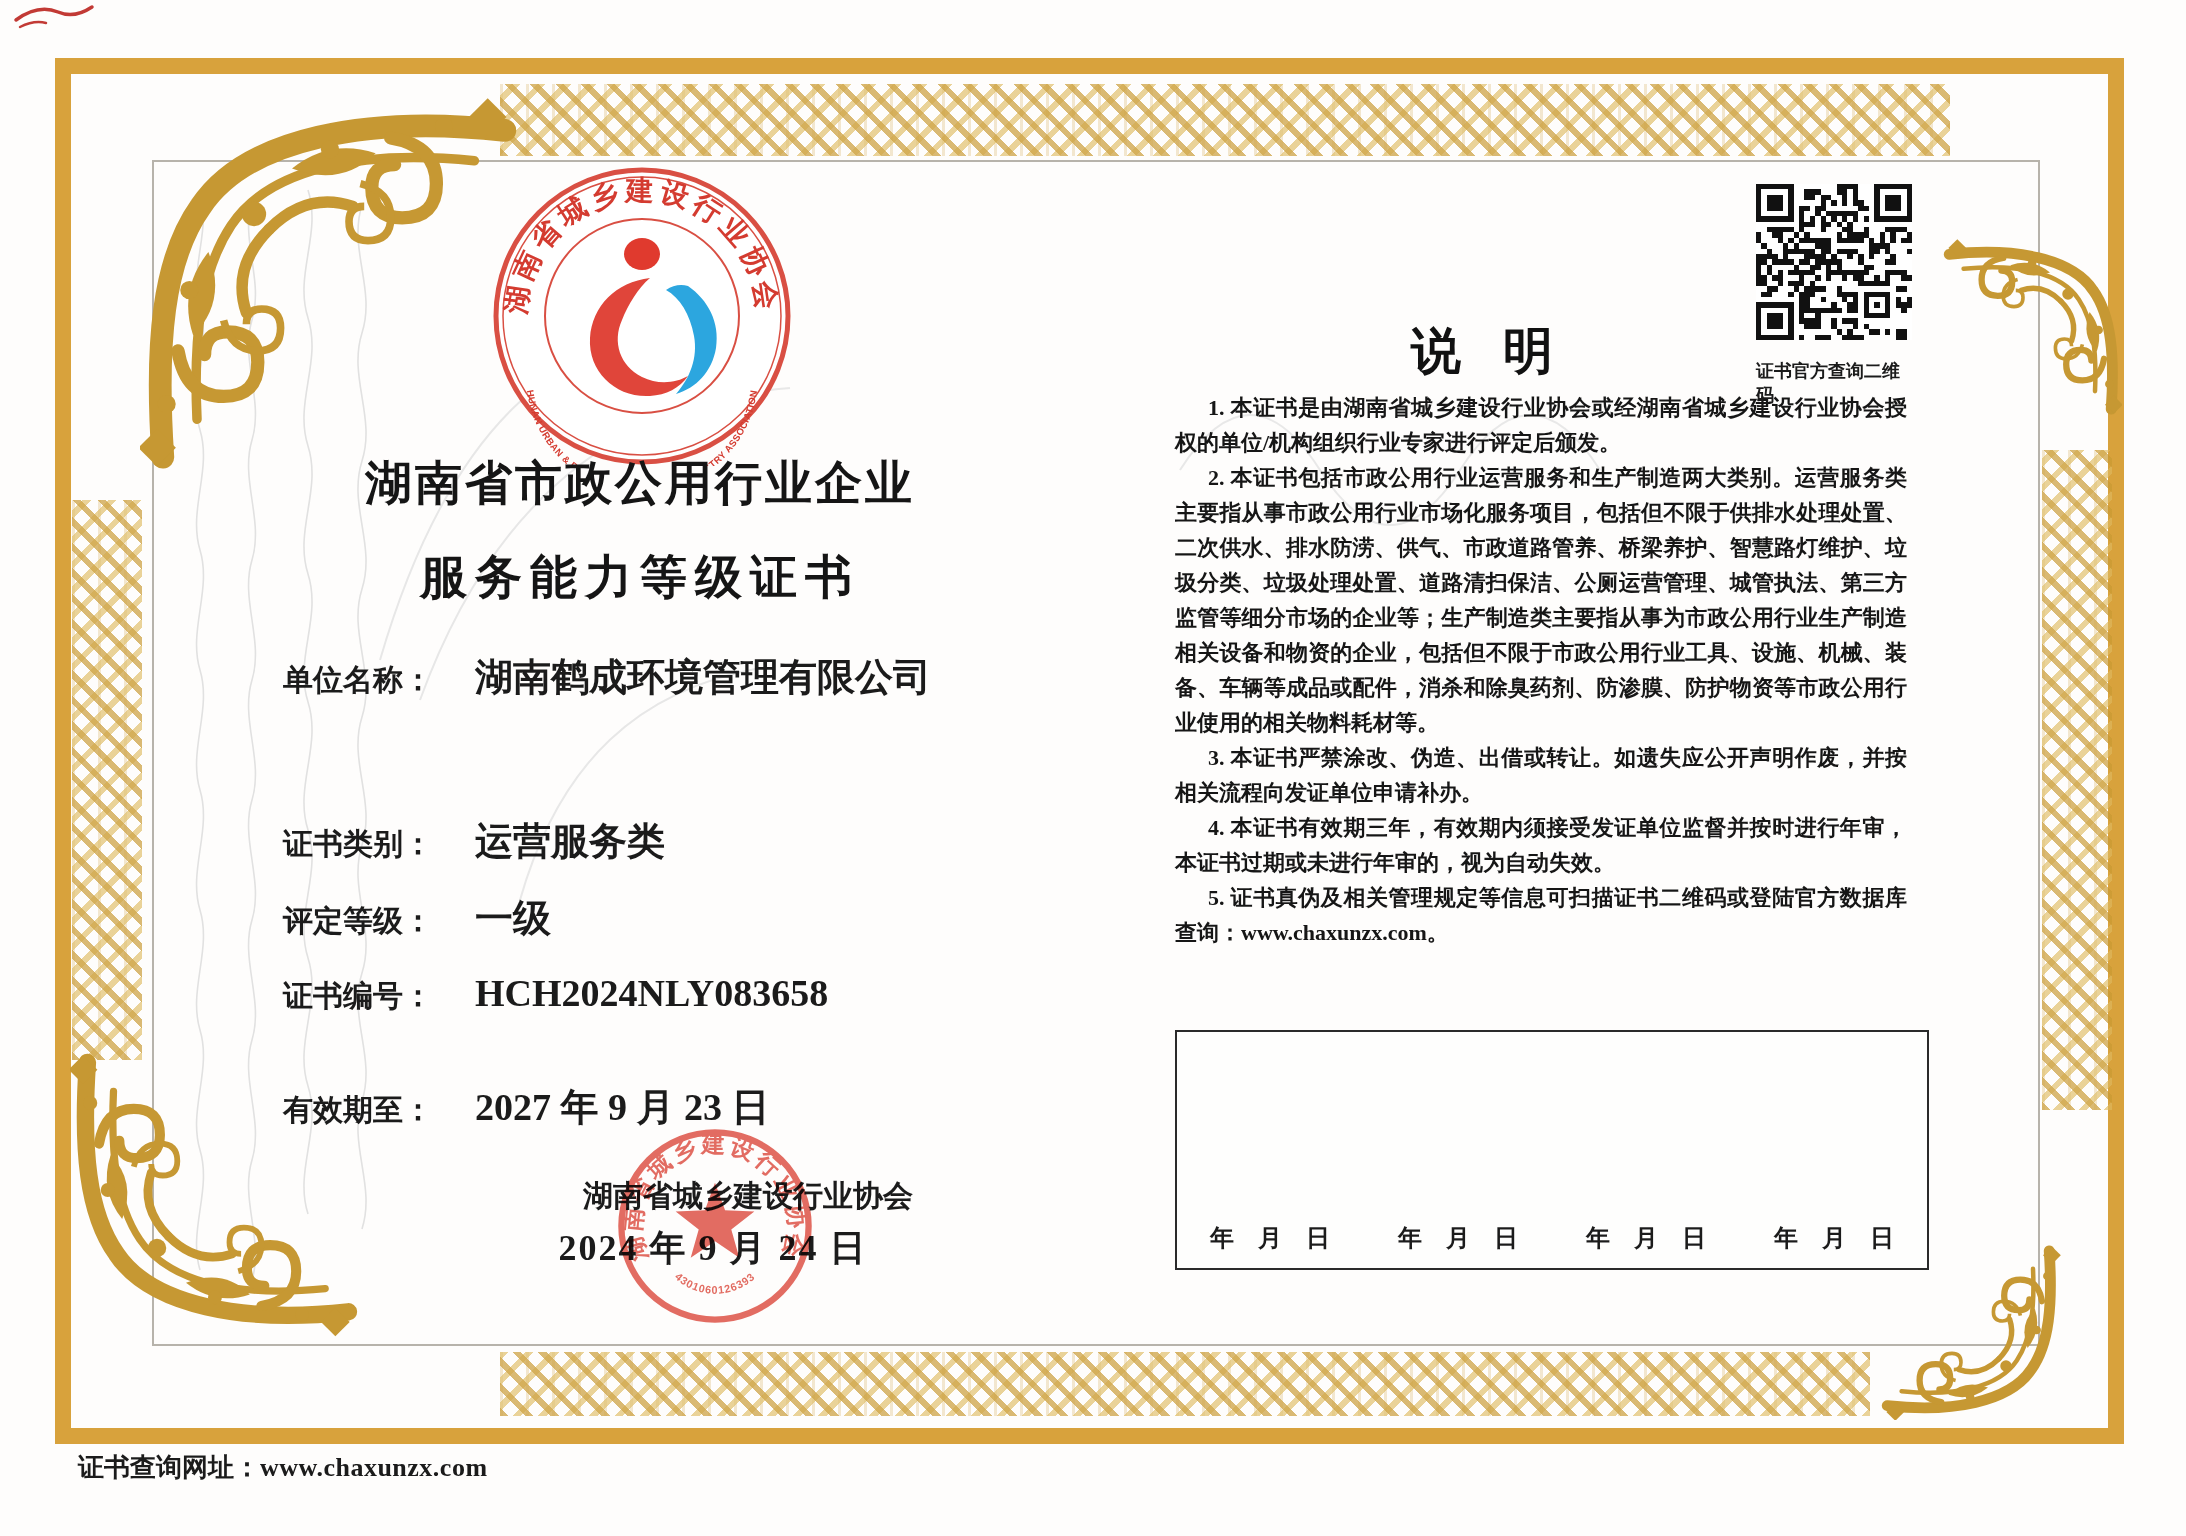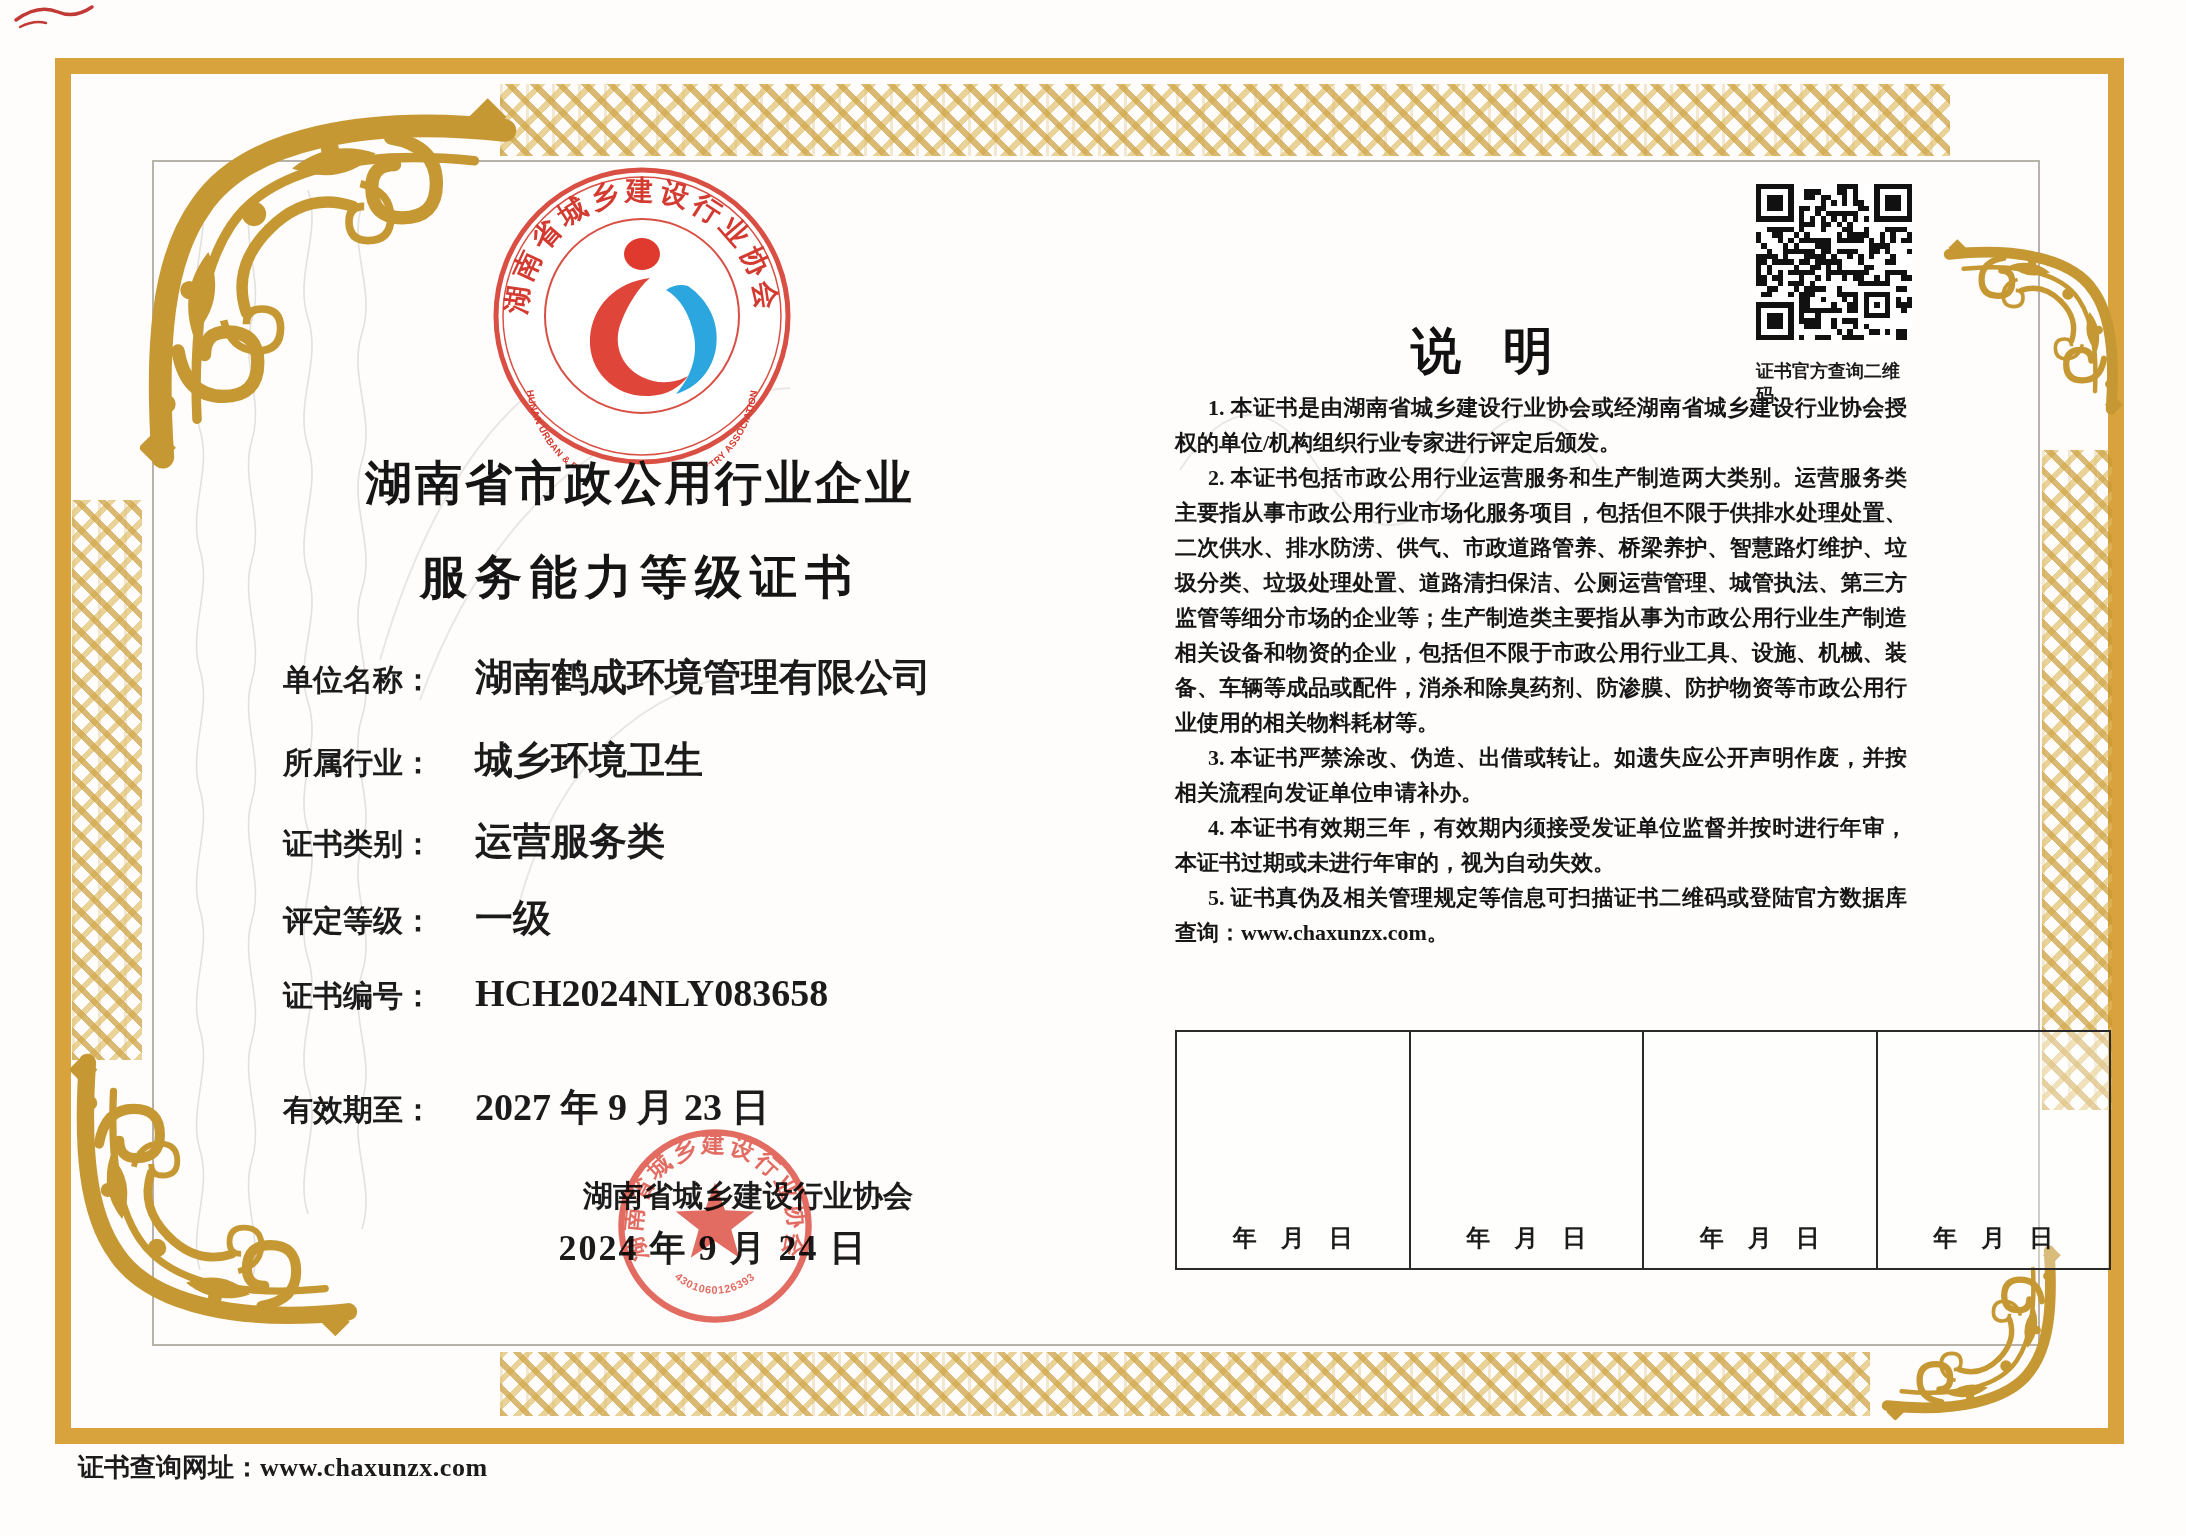--- a/index.html
+++ b/index.html
@@ -53,22 +53,22 @@
   .notes-heading{position:absolute; left:1411px; top:318px; width:400px; 
     font-size:50px; font-weight:900; letter-spacing:42px; z-index:3; color:#111;}
   .notes{position:absolute; left:1175px; top:390px; width:732px; z-index:3;}
   .notes p{margin:0; font-size:22px; line-height:35px; font-weight:600;
     text-align:justify; text-indent:1.5em; color:#161616;}
   .qr-block{position:absolute; left:1756px; top:184px; z-index:3;}
   .qr-code{width:156px; height:156px; display:block;}
   .qr-caption{width:158px; text-align:left; font-size:18px; font-weight:600; margin-top:19px;}
   .annual-heading{position:absolute; left:1370px; top:956px; width:400px; text-align:center;
     font-size:42px; font-weight:900; letter-spacing:6px; z-index:3; color:#111;}
-  .annual-table{position:absolute; left:1175px; top:1030px; width:936px; height:240px;
-    display:flex; box-sizing:border-box; border:2.5px solid #2a2a2a; z-index:3; background:rgba(255,255,255,.35);}
+  .annual-table{position:absolute; left:1175px; top:1030px; width:754px; height:240px;
+    display:flex; box-sizing:border-box; border:2.5px solid #2a2a2a; z-index:3; background:rgba(255,255,255,.35);align-items:flex-end;}
   .annual-cell{flex:1; position:relative; box-sizing:border-box; border-left:2.5px solid #2a2a2a;}
   .annual-cell:first-child{border-left:none;}
   .cell-date{position:absolute; left:0; right:0; bottom:14px; text-align:center;
     font-size:24px; font-weight:700;}
   
   .footer-query{position:absolute; left:78px; top:1450px; font-size:26px; font-weight:700; z-index:3;}
   .footer-query .url{font-size:26px; letter-spacing:.5px;}
   .scribble{position:absolute; left:10px; top:0; z-index:3;}
 </style>
 </head>
@@ -165,23 +165,20 @@
     <path fill="#2CA6DF" d="M196,120 C216,134 228,156 224,182 C220,206 204,222 184,228 C198,212 206,192 202,170
          C198,148 188,132 174,124 C181,119 189,118 196,120 Z"></path>
   </svg>
 
   <div class="cert-title line1">湖南省市政公用行业企业</div>
   <div class="cert-title line2">服务能力等级证书</div>
 
   <div class="field-row" style="top:652px;">
     <span class="field-label">单位名称：</span><span class="field-value">湖南鹤成环境管理有限公司</span>
   </div>
-  <div class="field-row" style="top:735px;">
-    <span class="field-label">所属行业：</span><span class="field-value">城乡环境卫生</span>
-  </div>
   <div class="field-row" style="top:893px;">
     <span class="field-label">评定等级：</span><span class="field-value">一级</span>
   </div>
   <div class="field-row" style="top:816px;">
     <span class="field-label">证书类别：</span><span class="field-value">运营服务类</span>
   </div>
   <div class="field-row" style="top:971px;">
     <span class="field-label">证书编号：</span><span class="field-value">HCH2024NLY083658</span>
   </div>
   <div class="field-row" style="top:1046px;margin-top:36px;">

